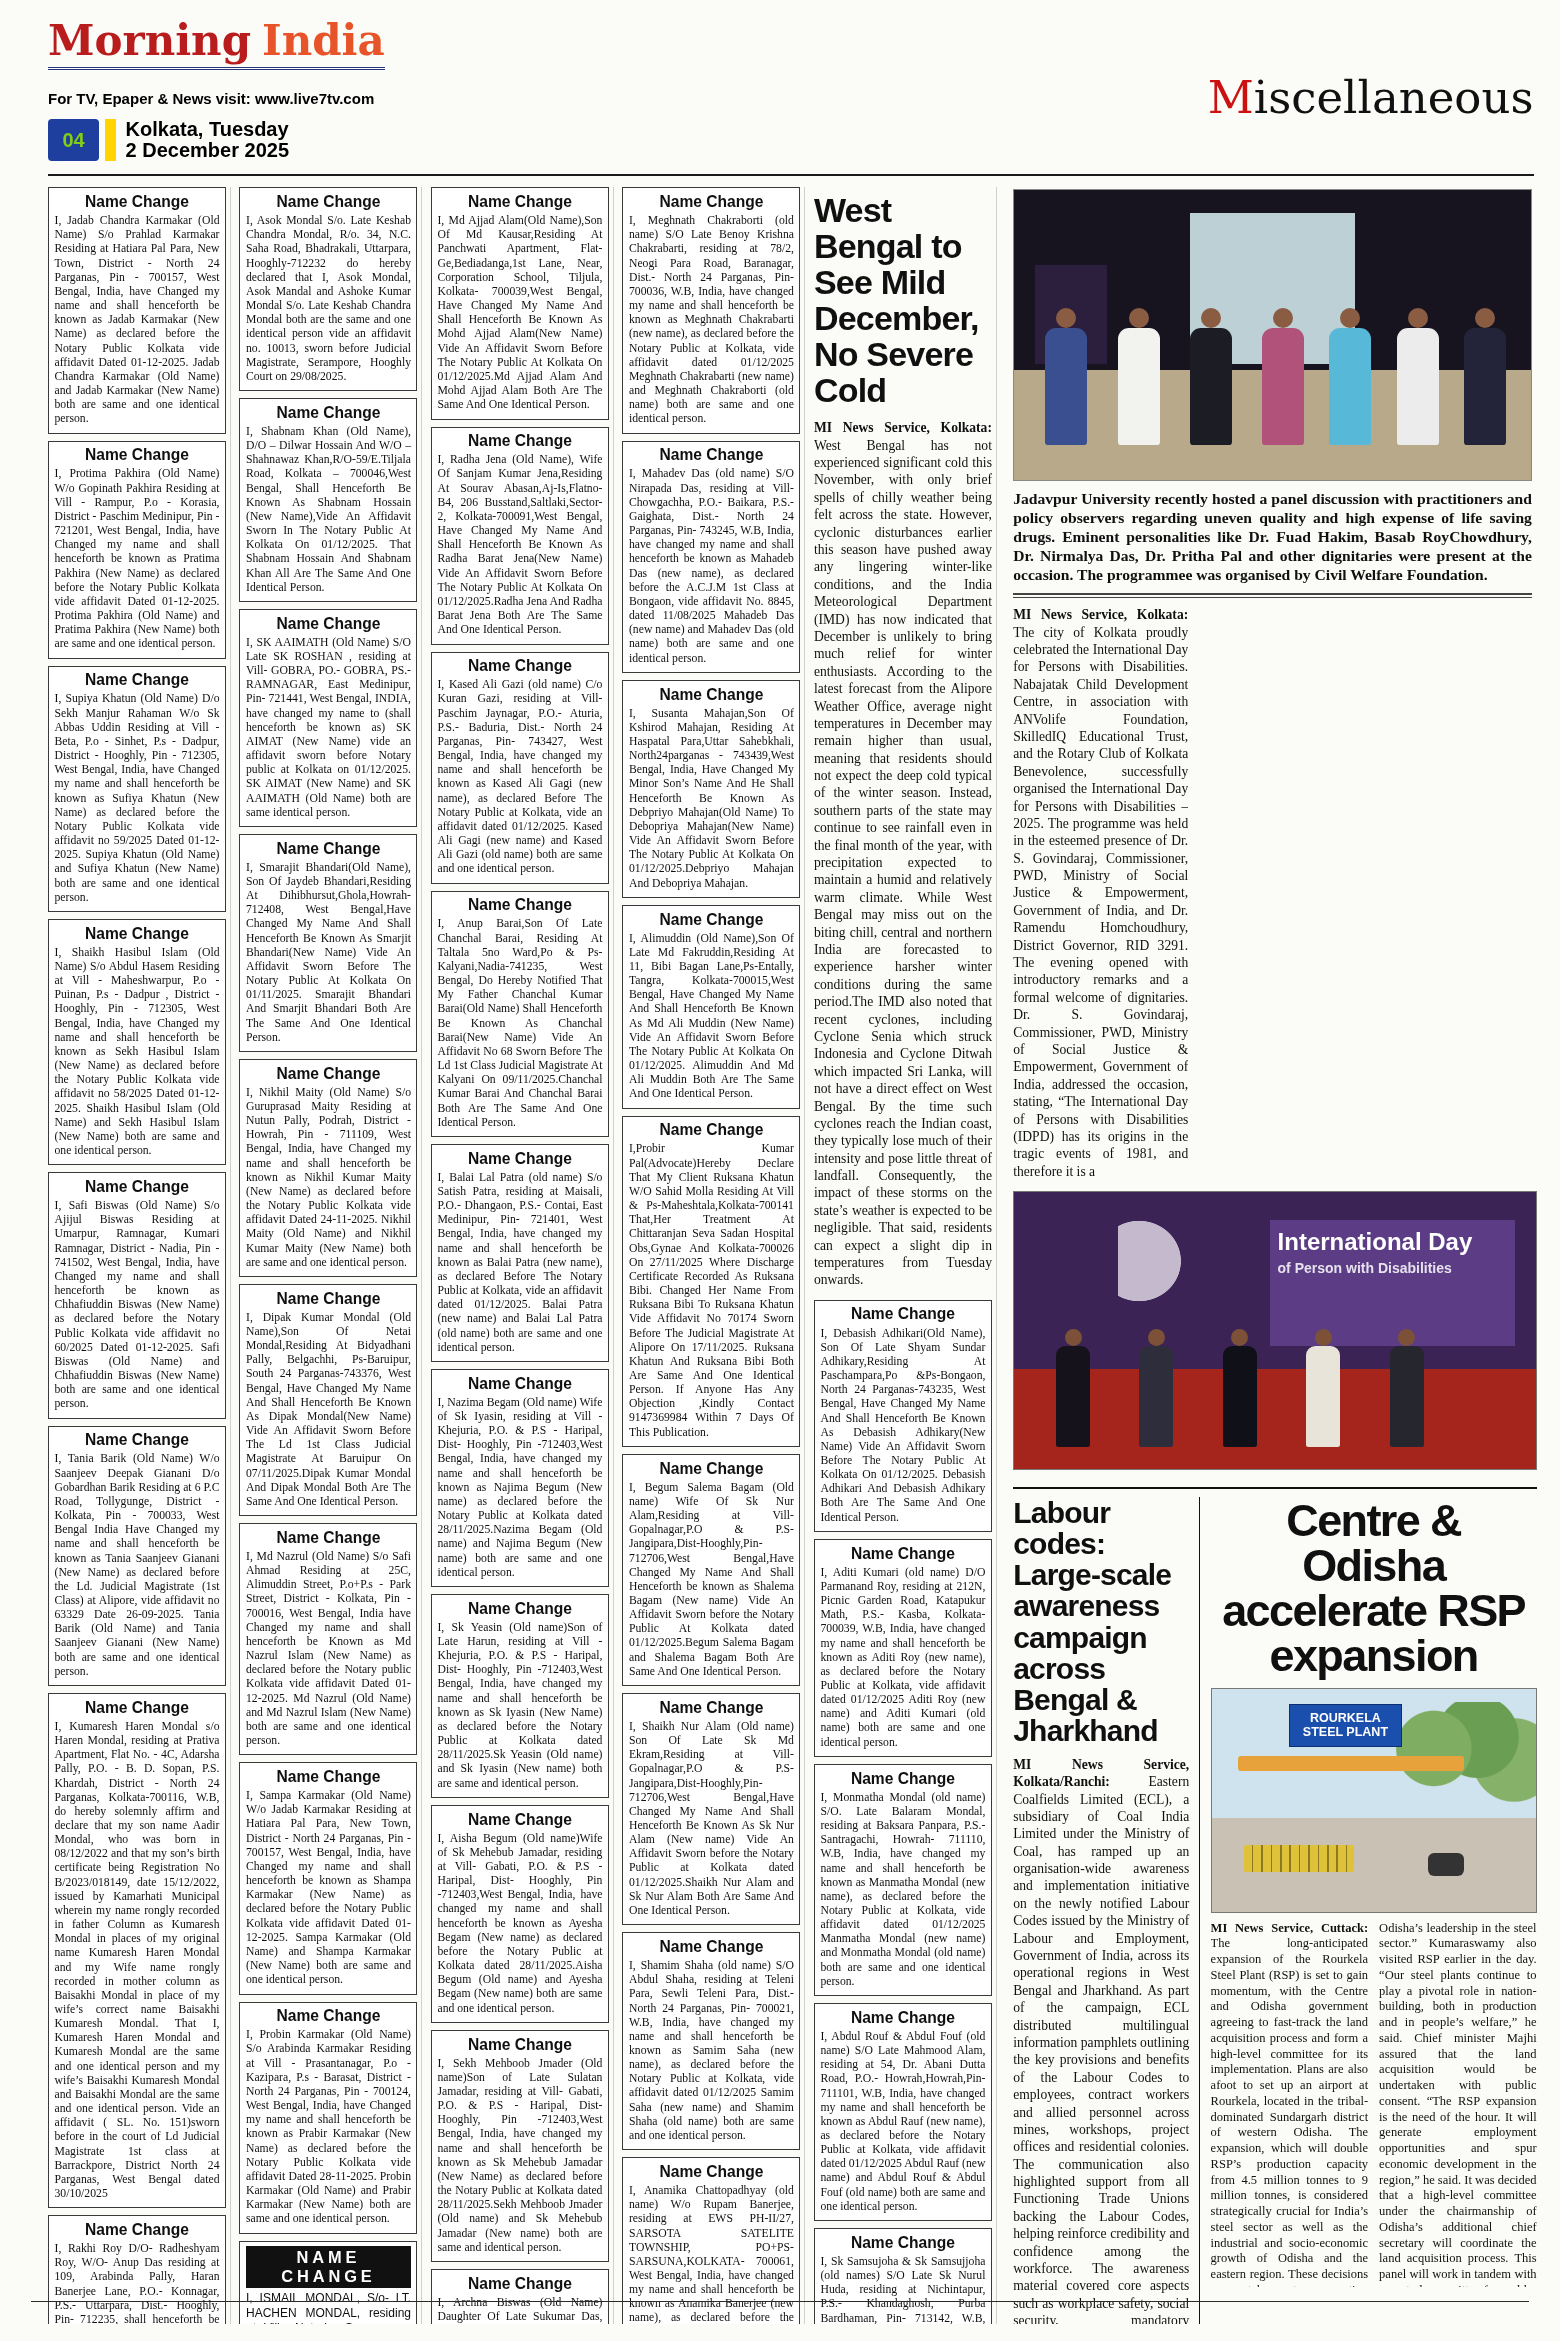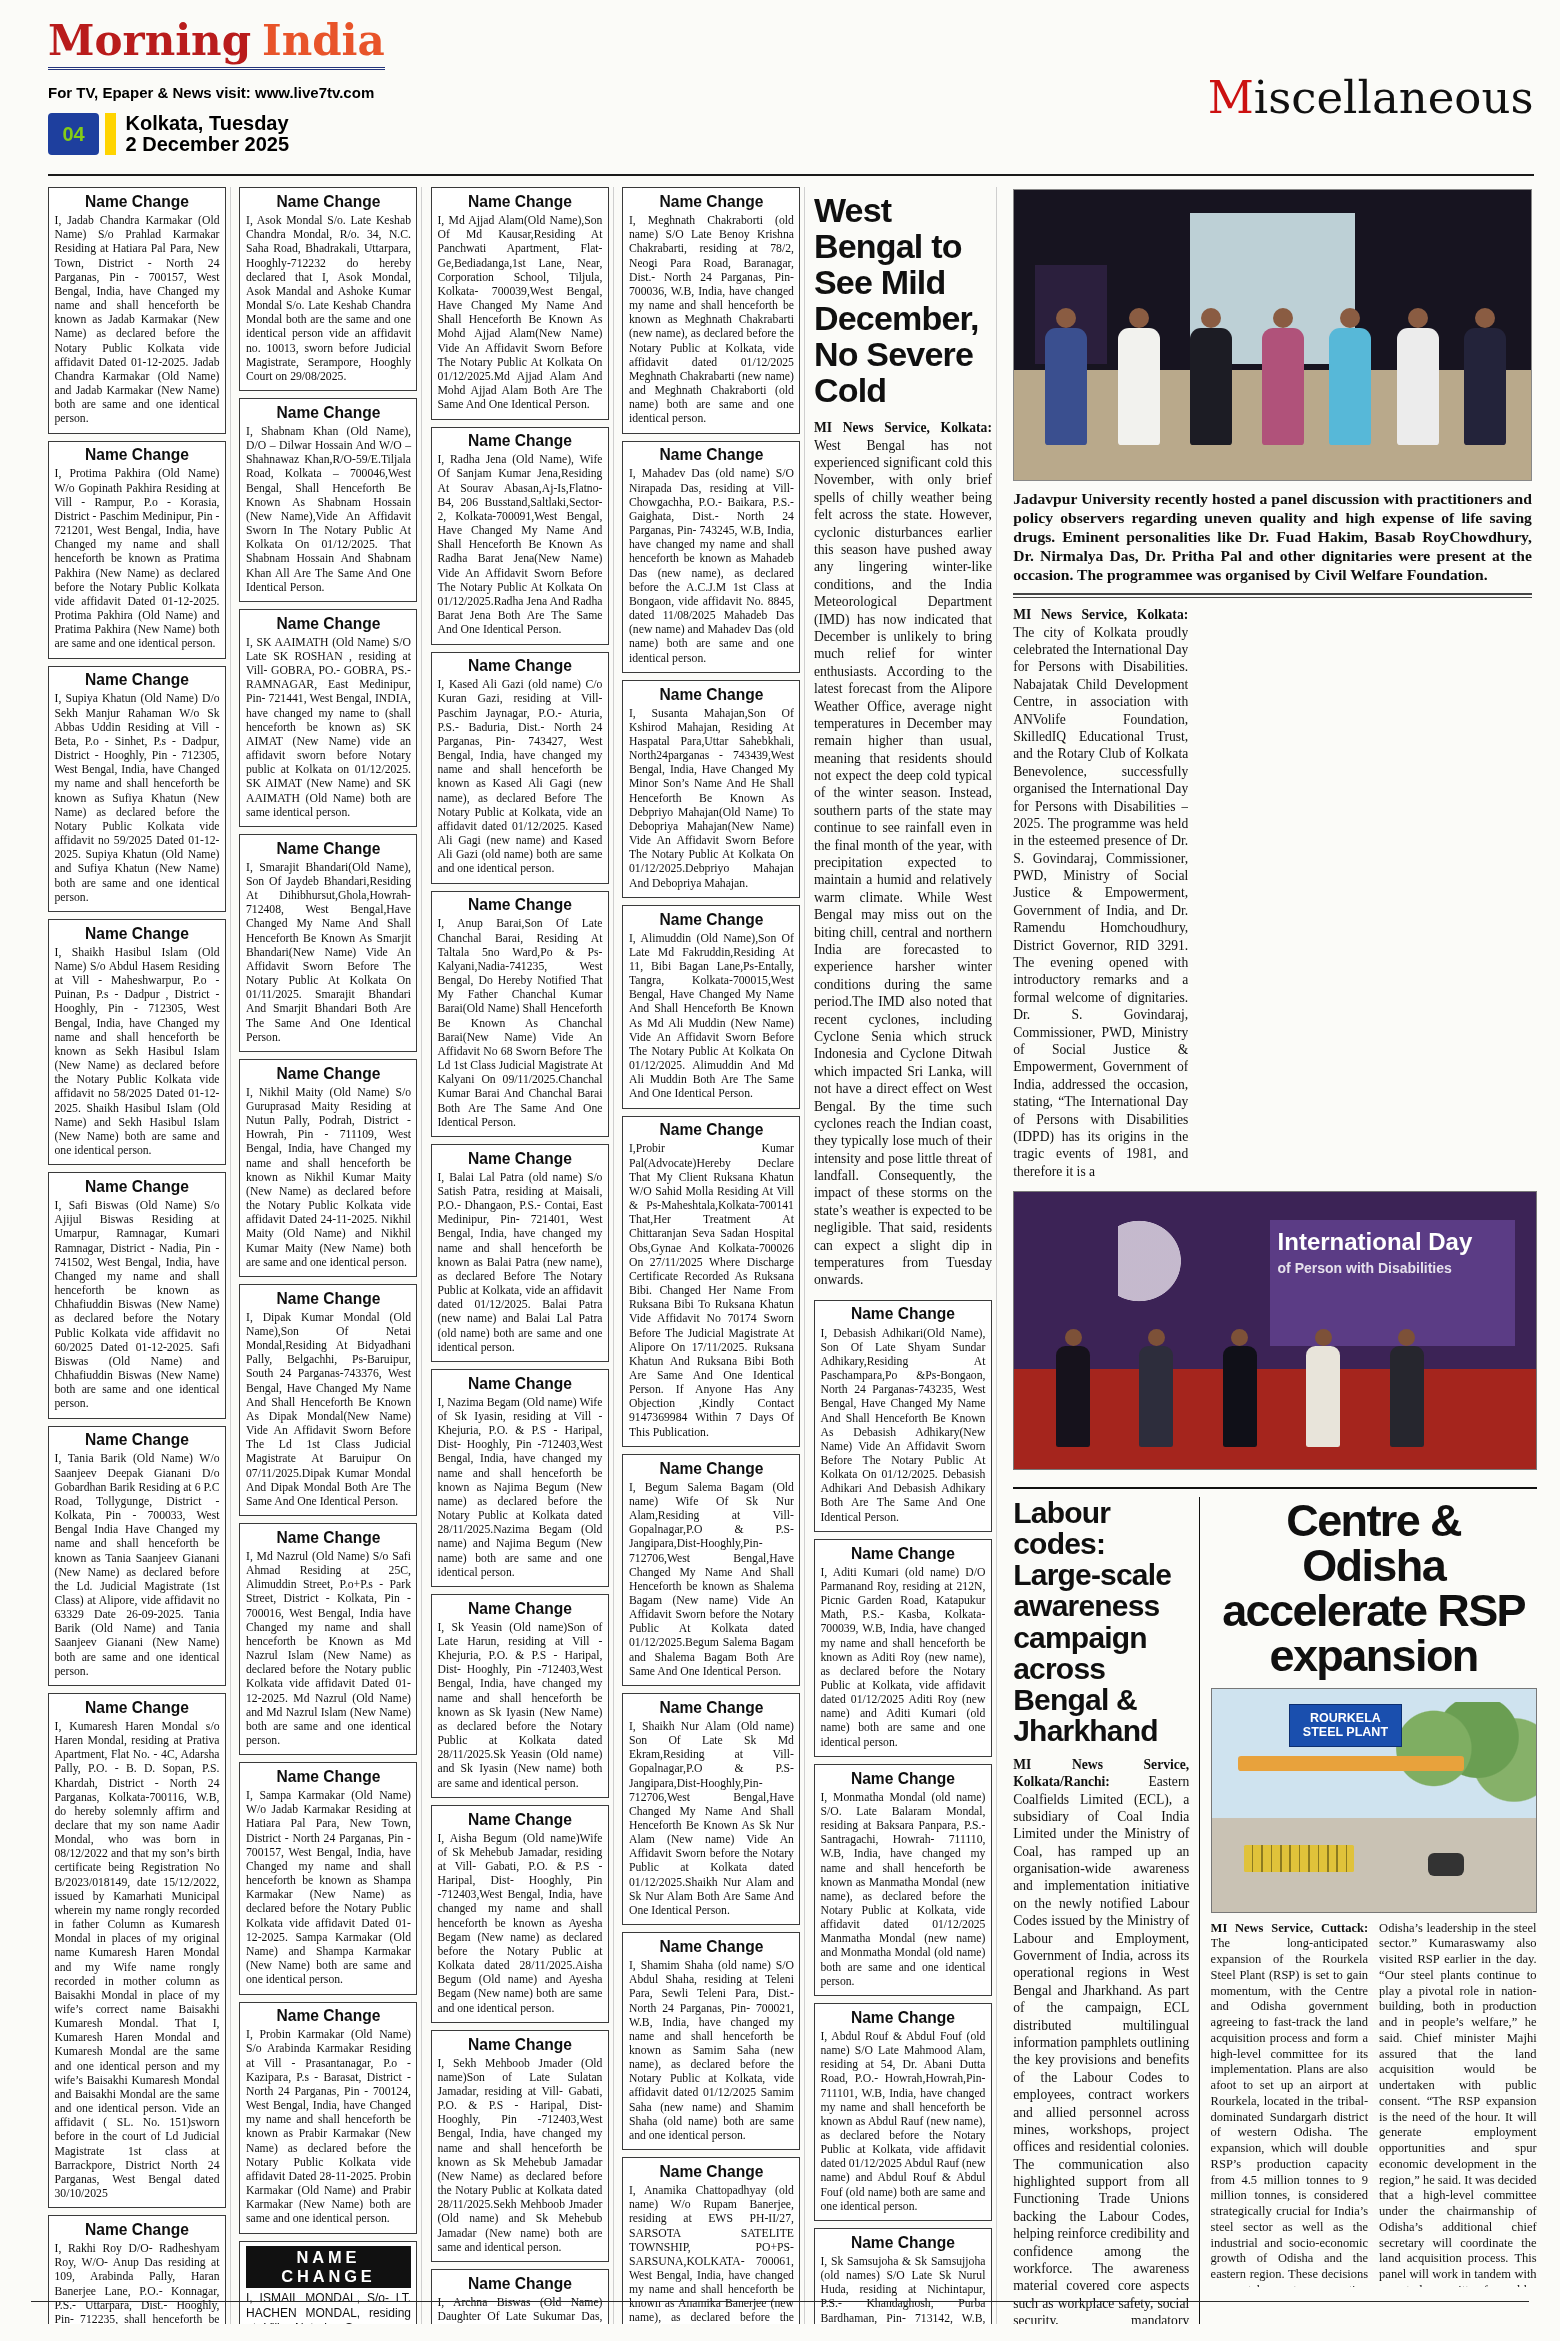--- a/index.html
+++ b/index.html
@@ -3,21 +3,21 @@
 <meta charset="utf-8">
 <style>
   html,body{margin:0;padding:0;}
   body{width:1560px;height:2342px;background:#fbfbf8;font-family:"Liberation Serif",serif;color:#101010;overflow:hidden;}
   .page{position:relative;width:1560px;height:2342px;overflow:hidden;}
   
   .masthead{position:relative;padding:20px 26.5px 0 48px;height:145px;}
   .logo{display:inline-block;font-family:"DejaVu Serif","Liberation Serif",serif;font-weight:bold;font-size:42px;line-height:1;padding-bottom:4.7px;border-bottom:3.1px double #24357c;}
   .logo .p1{color:#b91c1c;}
   .logo .p2{color:#e8542a;margin-left:11px;}
-  .tagline{margin-top:14px;font-family:"Liberation Sans",sans-serif;font-weight:bold;font-size:15px;color:#000;}
+  .tagline{margin-top:20px;font-family:"Liberation Sans",sans-serif;font-weight:bold;font-size:15px;color:#000;}
   .section-title{position:absolute;right:26.5px;top:75px;font-family:"DejaVu Serif","Liberation Serif",serif;font-size:45px;line-height:1;color:#111;}
   .section-title .m{color:#cc1111;}
   .datebar{display:flex;align-items:center;margin-top:12.5px;}
   .pageno{width:51px;height:42px;background:#1e3f9e;color:#84cc16;font-family:"Liberation Sans",sans-serif;font-weight:bold;font-size:20px;display:flex;align-items:center;justify-content:center;border-radius:3.9px;}
   .ystripe{width:11.7px;height:42px;background:#ffd400;margin-left:5.5px;}
   .datetext{margin-left:9.4px;font-family:"Liberation Sans",sans-serif;font-weight:bold;font-size:20px;line-height:1.05;color:#000;}
   .toprule{border-top:2.3px solid #1a1a1a;margin:9.4px 26.5px 0 48px;}
   
   .content{display:flex;gap:8.6px;padding:11px 23.4px 0 48px;height:2137px;overflow:hidden;}
   .adcol{width:178px;flex:none;overflow:hidden;border-right:0.8px solid #cfcfcf;padding-right:3.9px;}

